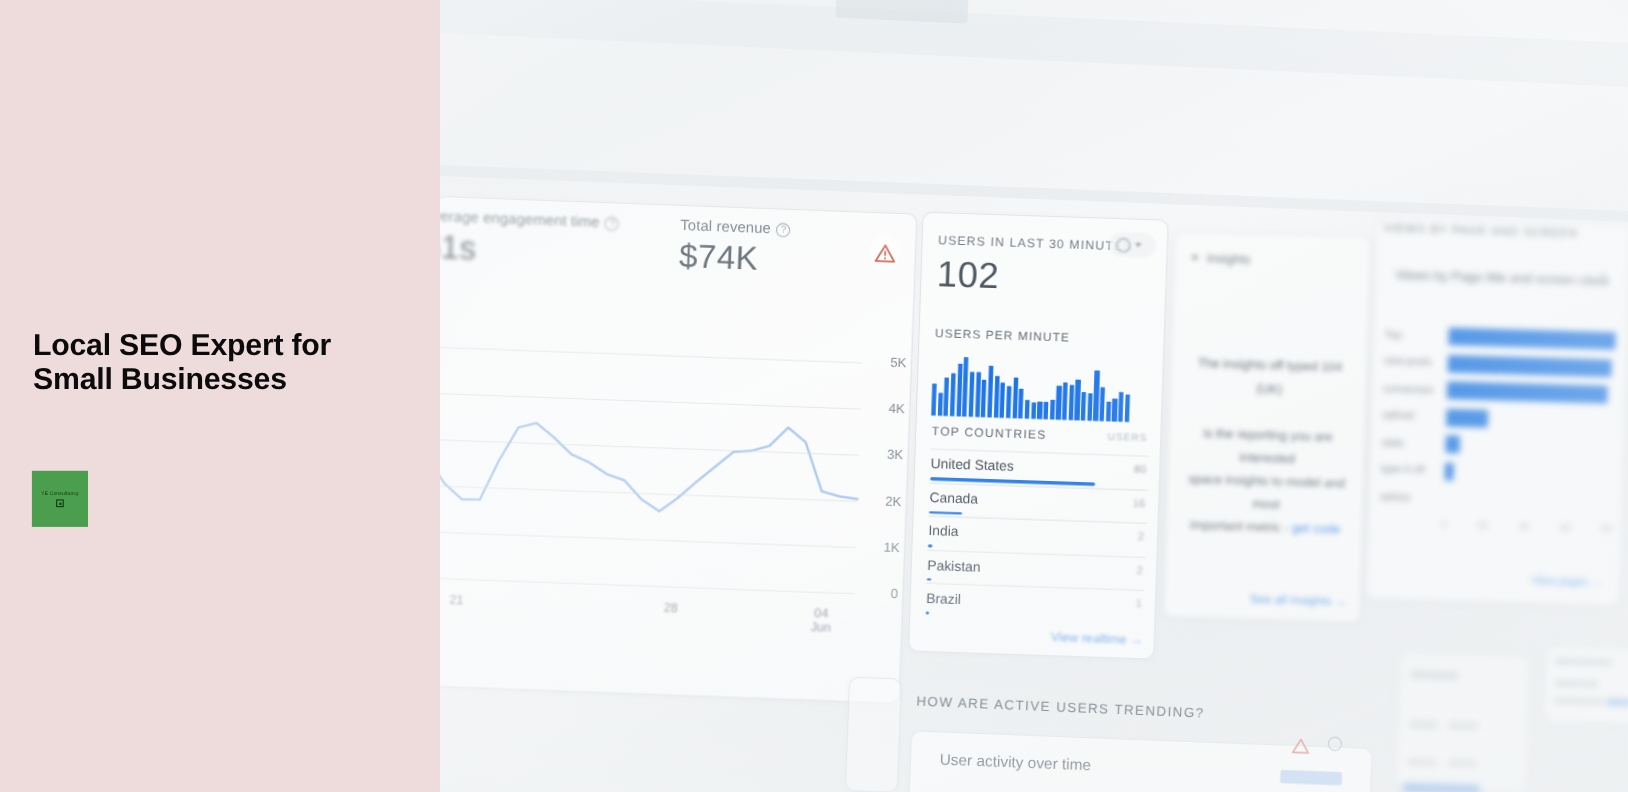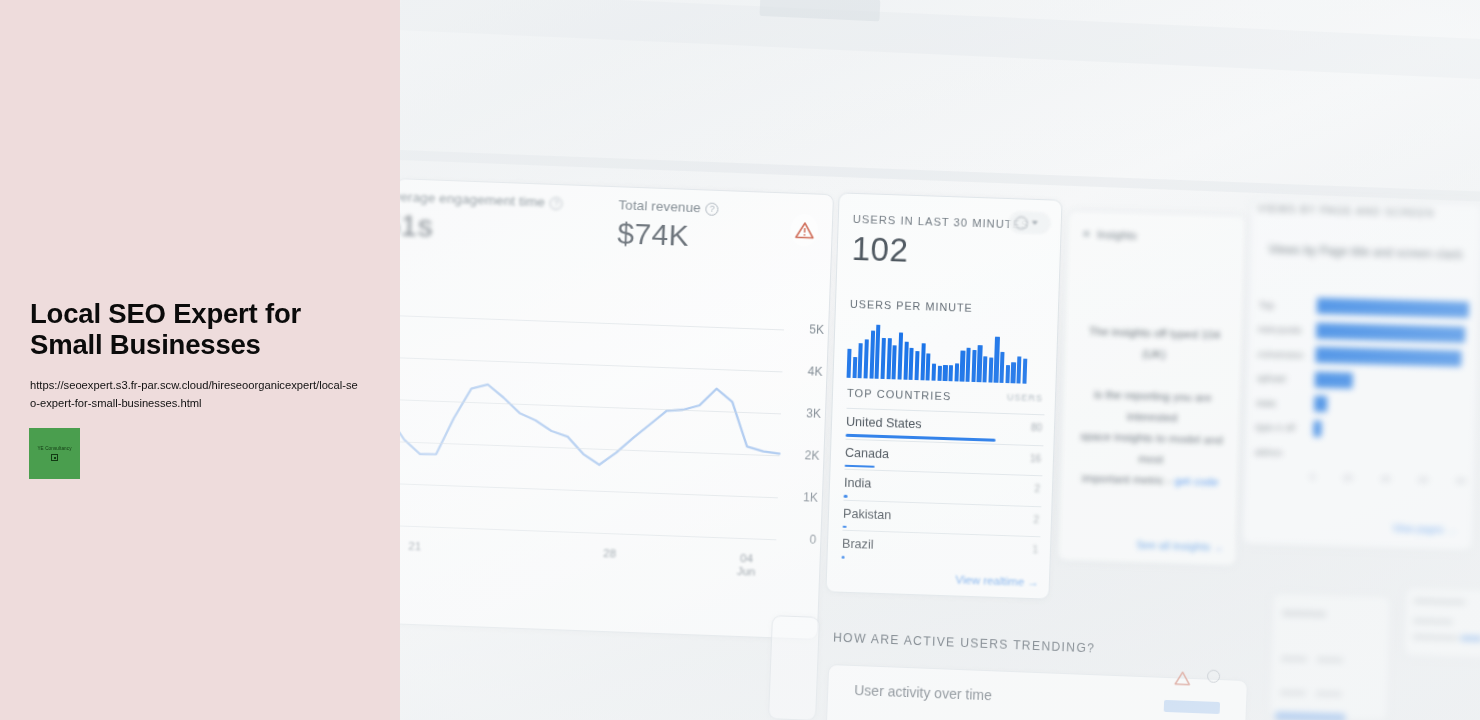--- a/index.html
+++ b/index.html
@@ -436,20 +436,19 @@
     <div class="blur-line" style="left:8px;  top:46px; width:46px; height:6px;"></div>
     <div class="blur-line b-accent" style="left:56px; top:46px; width:22px; height:6px;"></div>
   </div>
 
 </div>
 
 <div id="panel">
 
   <h1 id="title">Local SEO Expert for Small Businesses</h1>
 
-  <div id="url">https://seoexpert.s3.fr-par.scw.cloud/hireseoorganicexpert/local-seo-expert-for-small-businesses.html</div>
 
   <div id="logo">
     <span class="logo-text">YE Consultancy</span>
     <span class="logo-mark"></span>
   </div>
 
 </div>
 
 </body></html>

